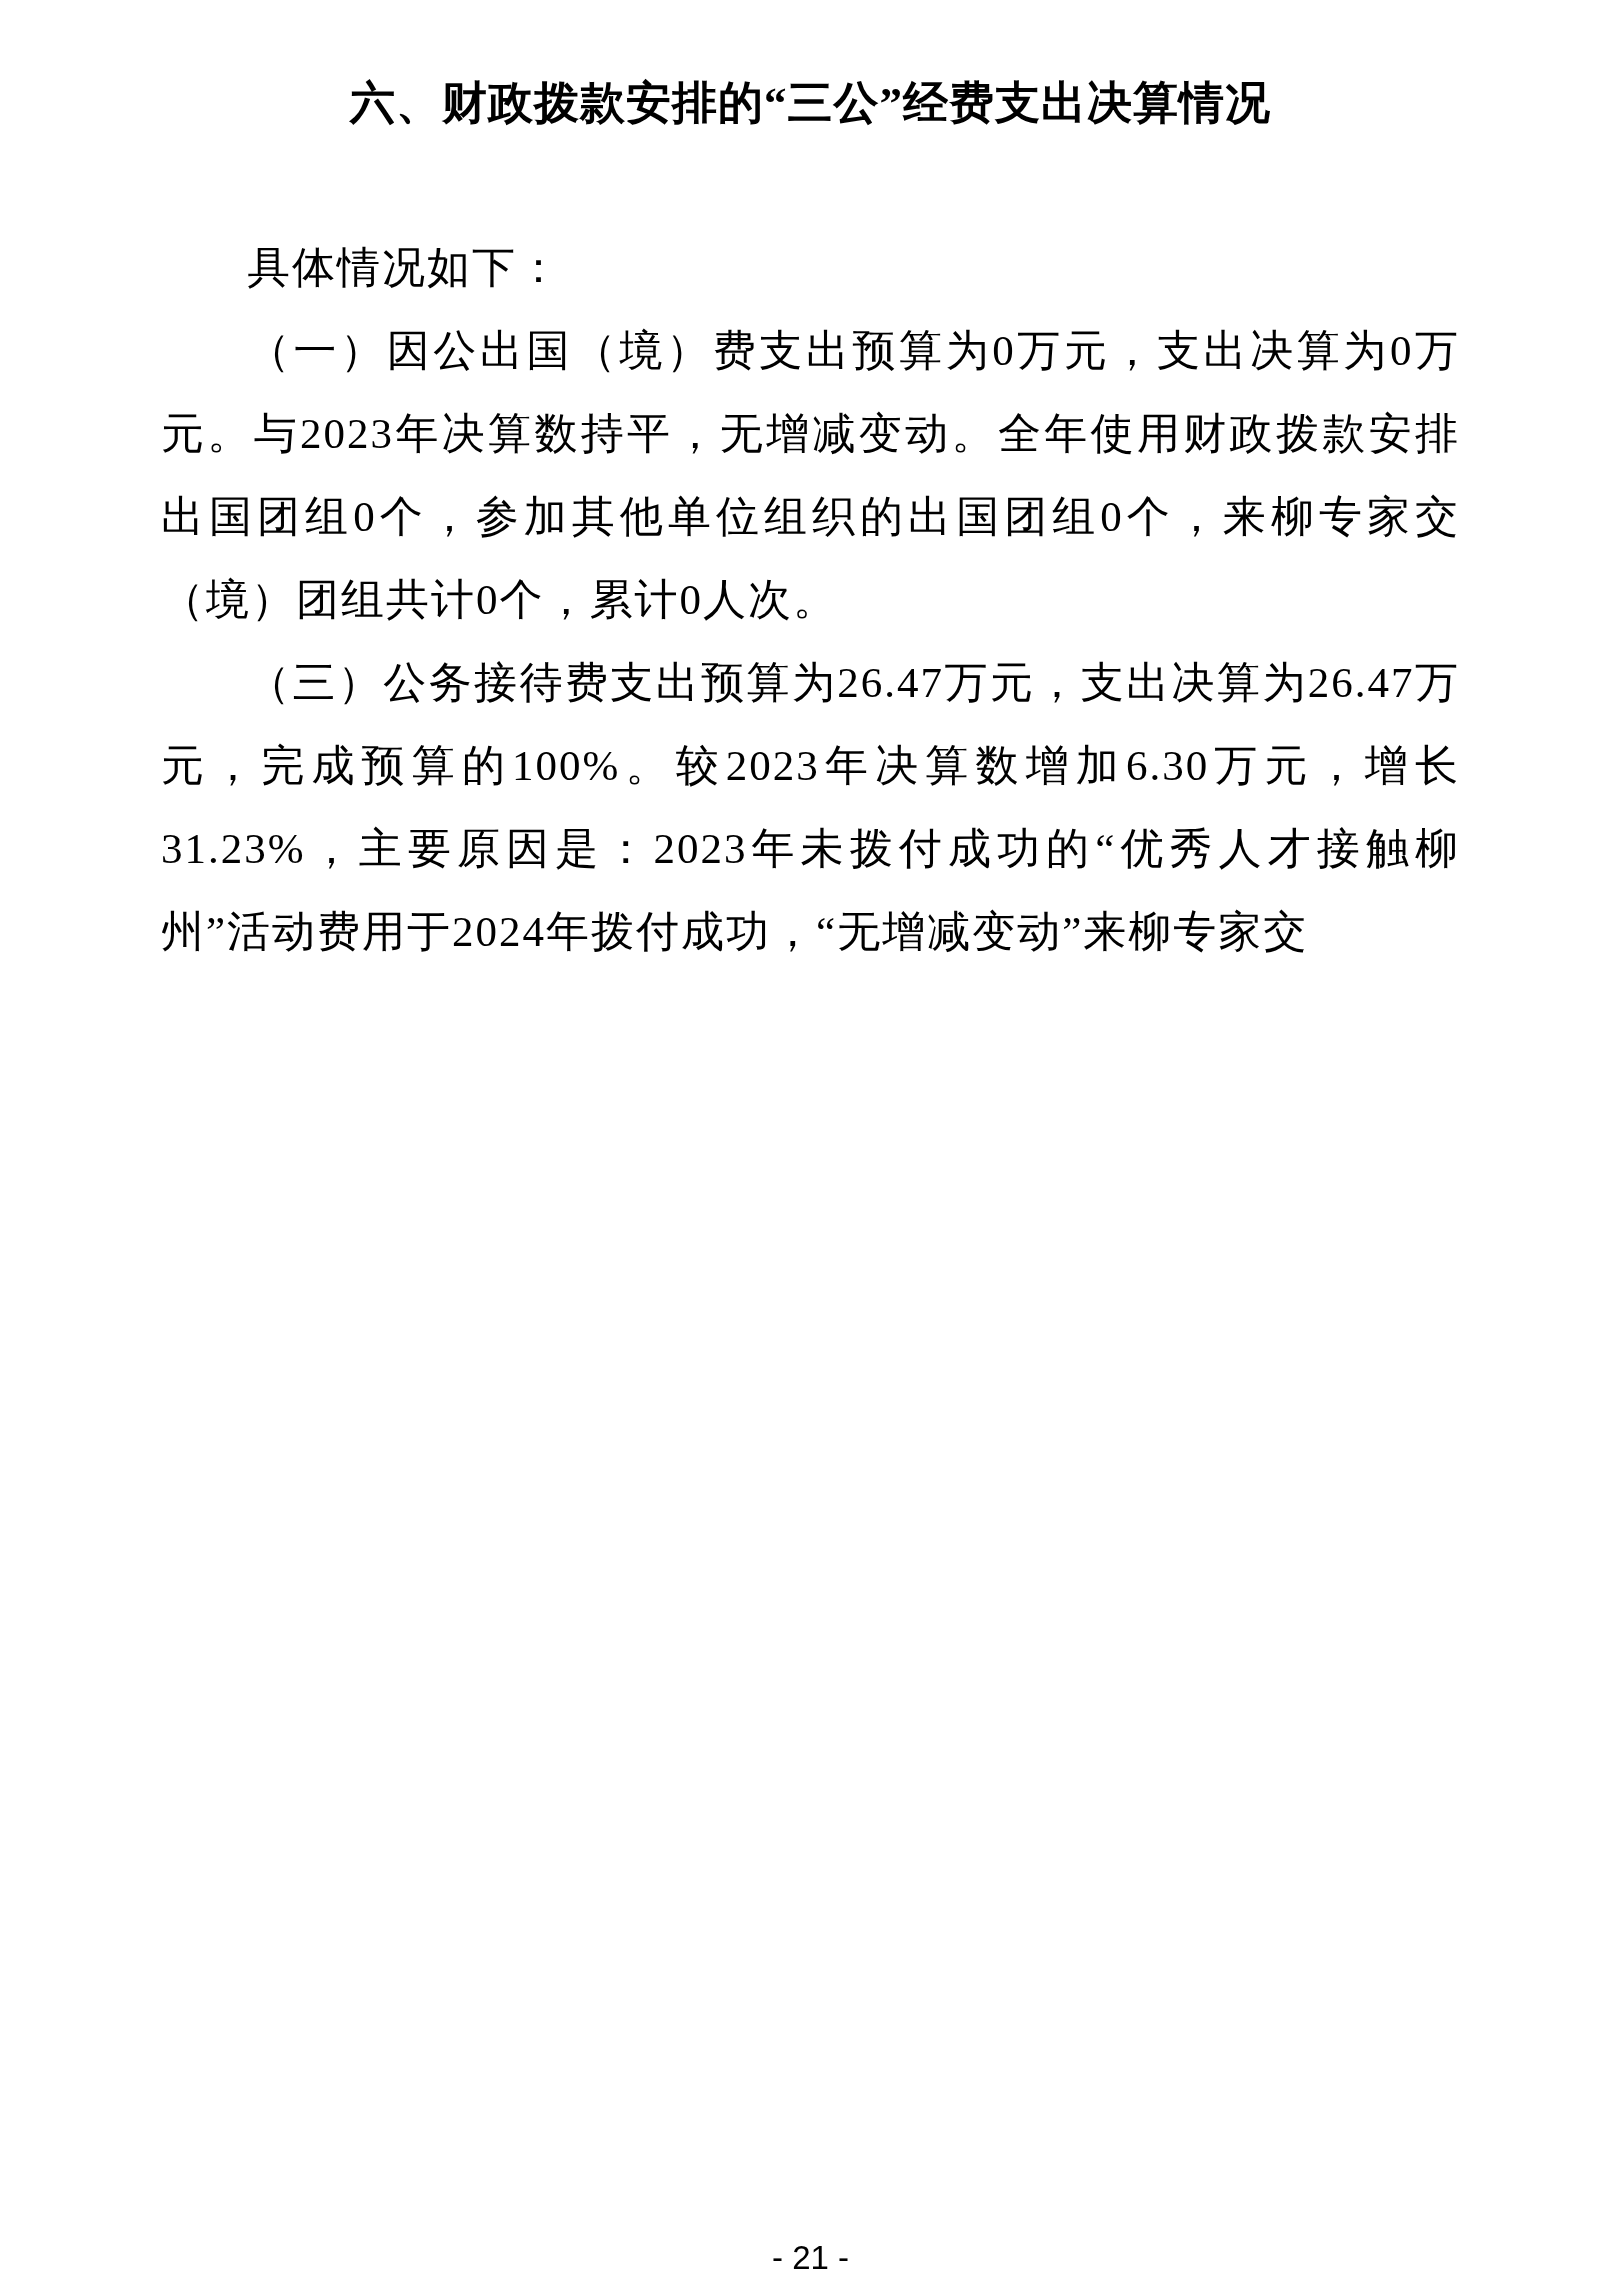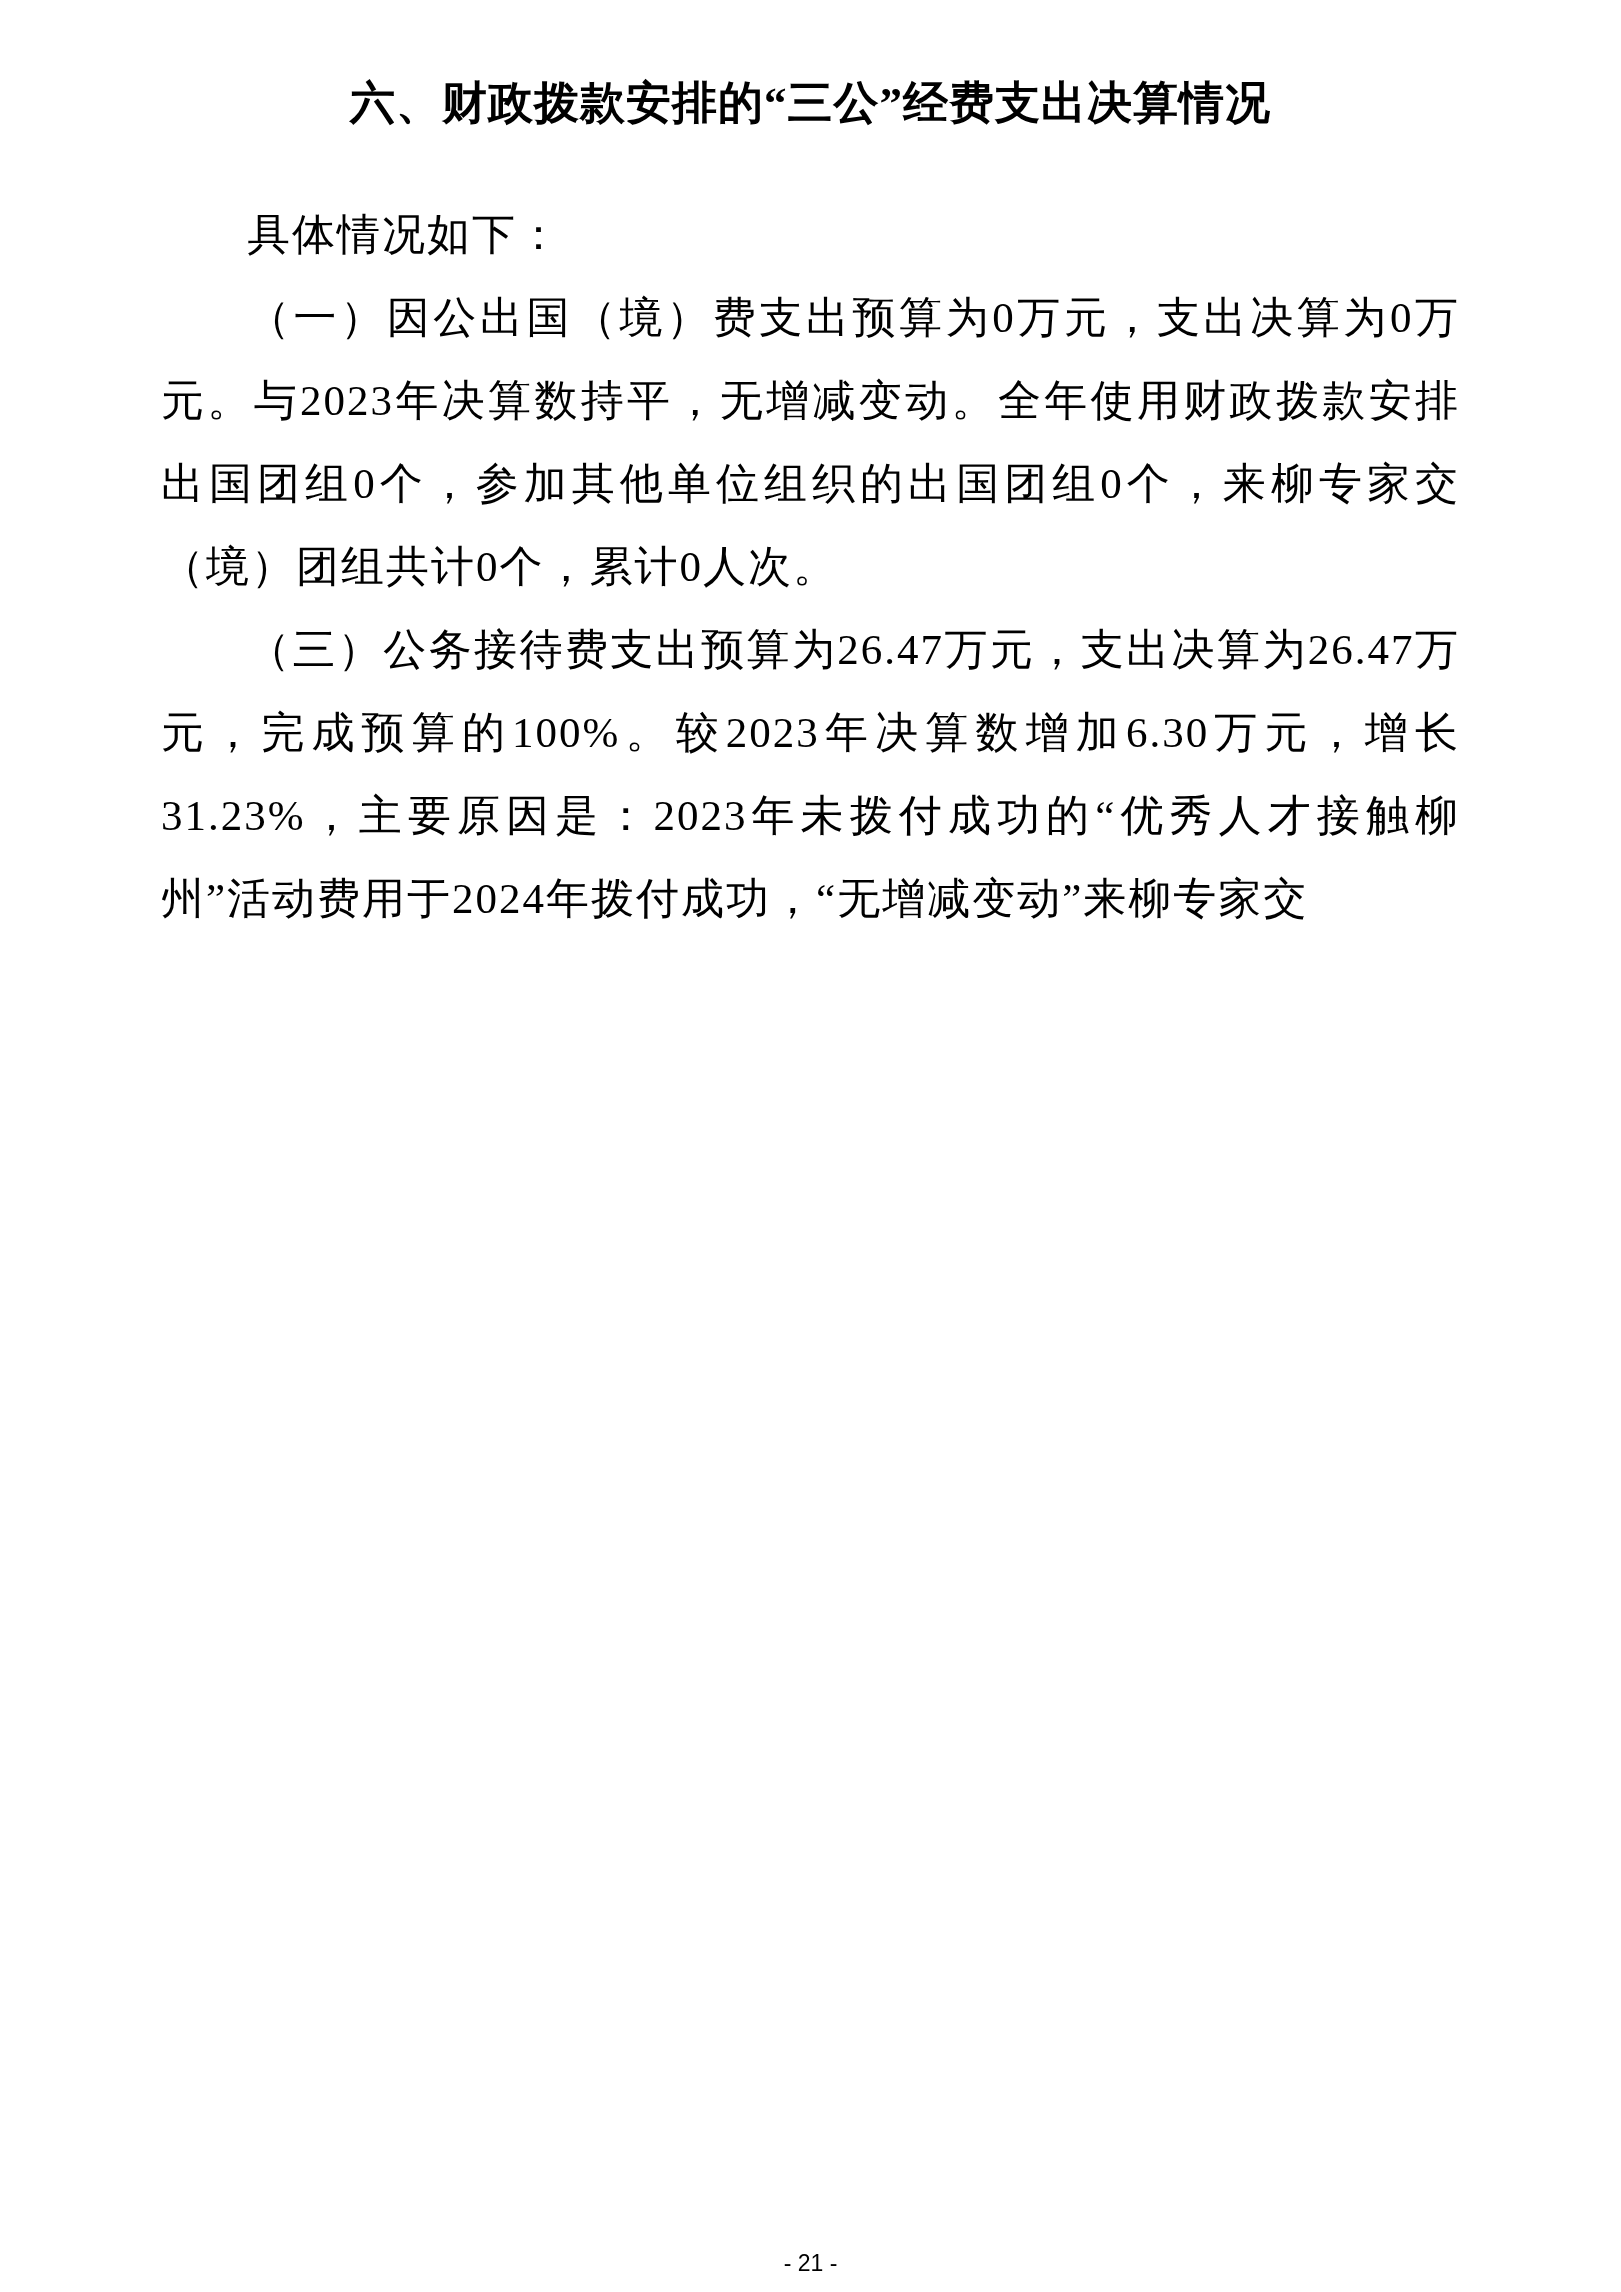--- a/index.html
+++ b/index.html
@@ -17,21 +17,21 @@
     overflow: hidden;
     color: #000000;
   }
   .doc-title {
     font-family: "Liberation Serif", "DejaVu Serif", serif;
     font-size: 45px;
     font-weight: bold;
     line-height: 65px;
     text-align: center;
     letter-spacing: 1px;
-    margin: 0 0 57px 0;
+    margin: 0 0 90px 0;
     color: #000000;
   }
   .para {
     font-family: "Liberation Serif", "DejaVu Serif", serif;
     font-size: 43px;
     font-weight: normal;
     line-height: 83px;
     text-align: justify;
     text-justify: inter-ideograph;
     text-indent: 2em;
@@ -39,21 +39,21 @@
     margin: 0;
     color: #000000;
   }
   .page-footer {
     position: absolute;
     left: 0;
     right: 0;
     bottom: 15.7px;
     text-align: center;
     font-family: "Liberation Sans", "DejaVu Sans", sans-serif;
-    font-size: 23px;
+    font-size: 33px;
     color: #000000;
   }
 </style>
 </head>
 <body>
 
 <div class="page">
   <h1 class="doc-title">六、财政拨款安排的“三公”经费支出决算情况</h1>
 
 

